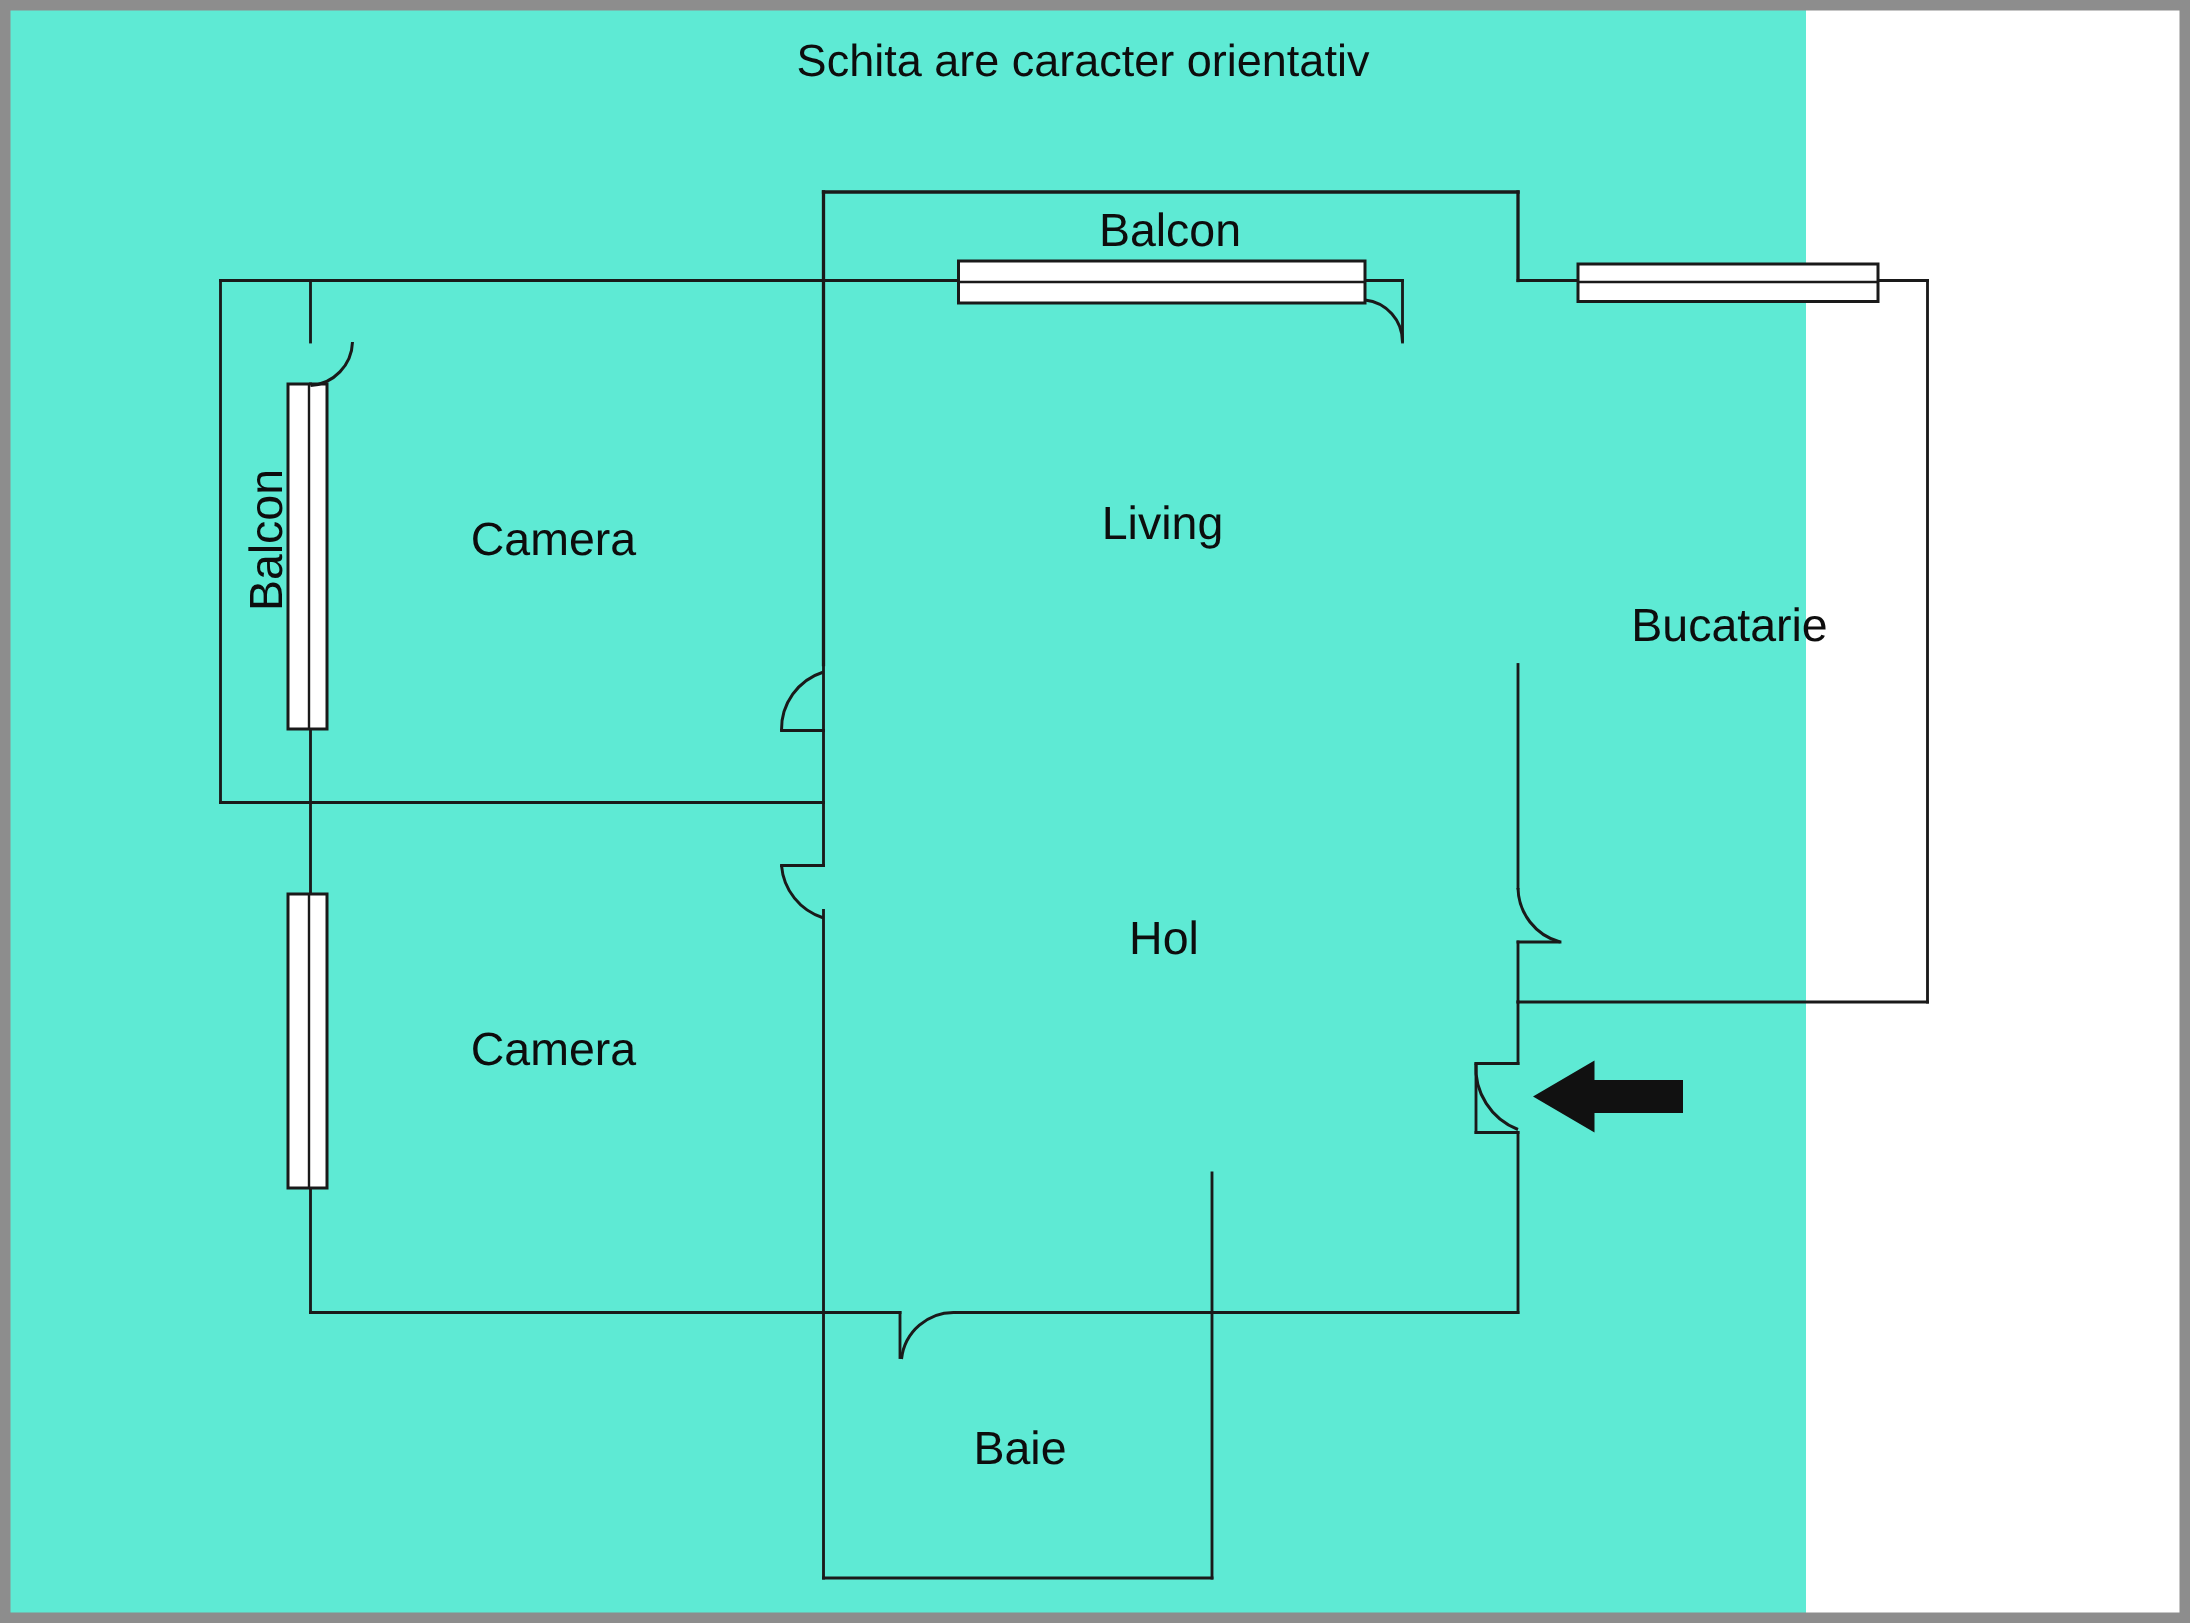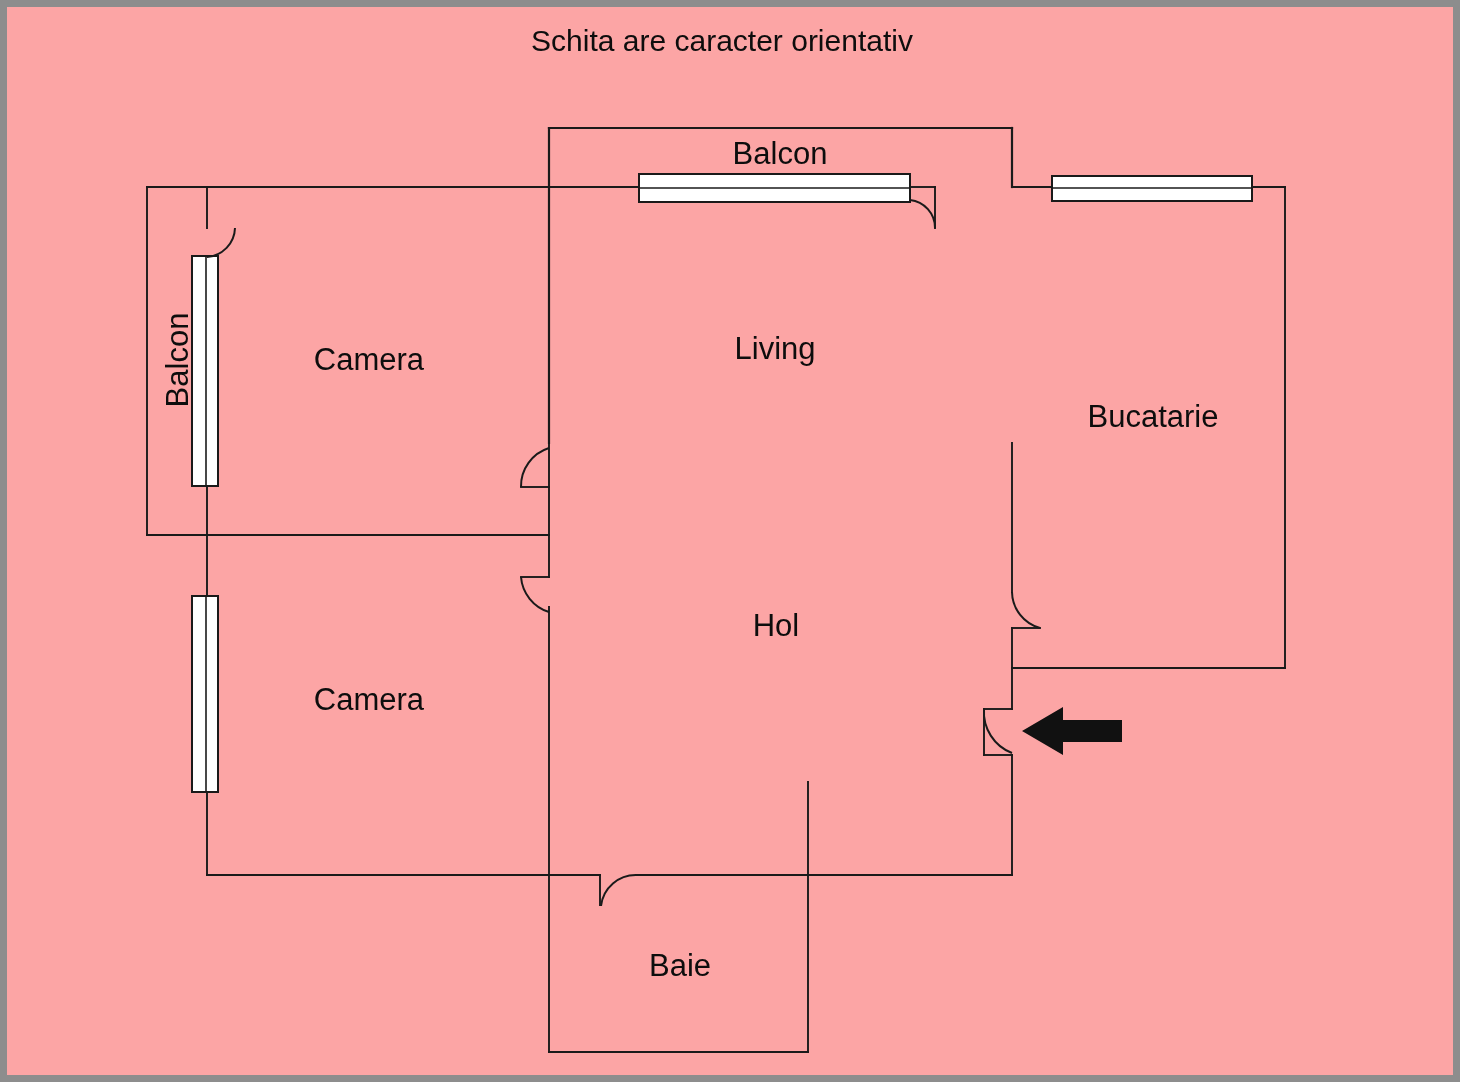--- a/index.html
+++ b/index.html
@@ -8,23 +8,23 @@
     background: #ffffff;
   }
   body {
     width: 1460px;
     height: 1082px;
     font-family: "Liberation Sans", sans-serif;
     overflow: hidden;
   }
   #plan-root {
     position: relative;
-    width: 1460px;
+    width: 1204px;
     height: 1082px;
-    background: #fca5a5;
+    background: #5eead4;
     box-sizing: border-box;
   }
   #plan-frame {
     position: absolute;
     left: 0;
     top: 0;
     width: 1460px;
     height: 1082px;
     border: 7px solid #8d8d8d;
     box-sizing: border-box;

